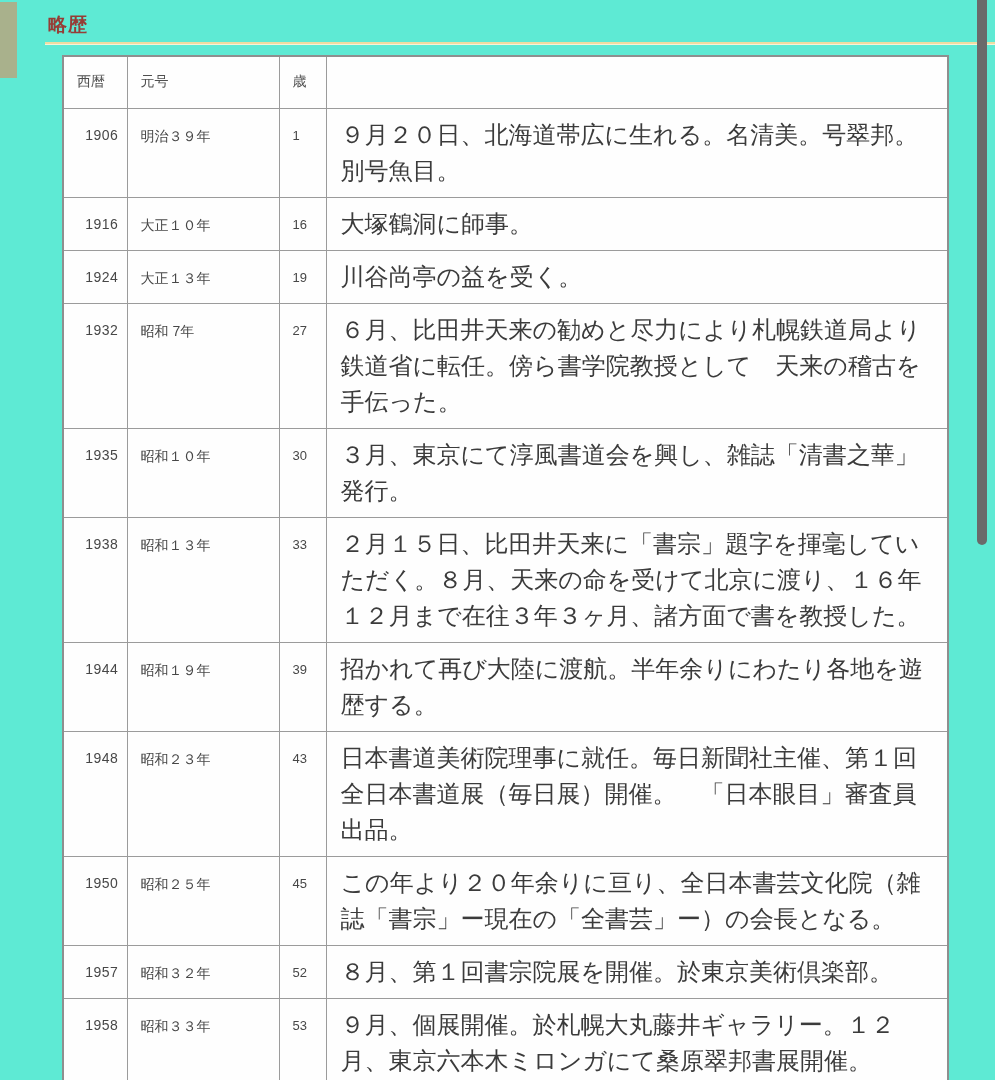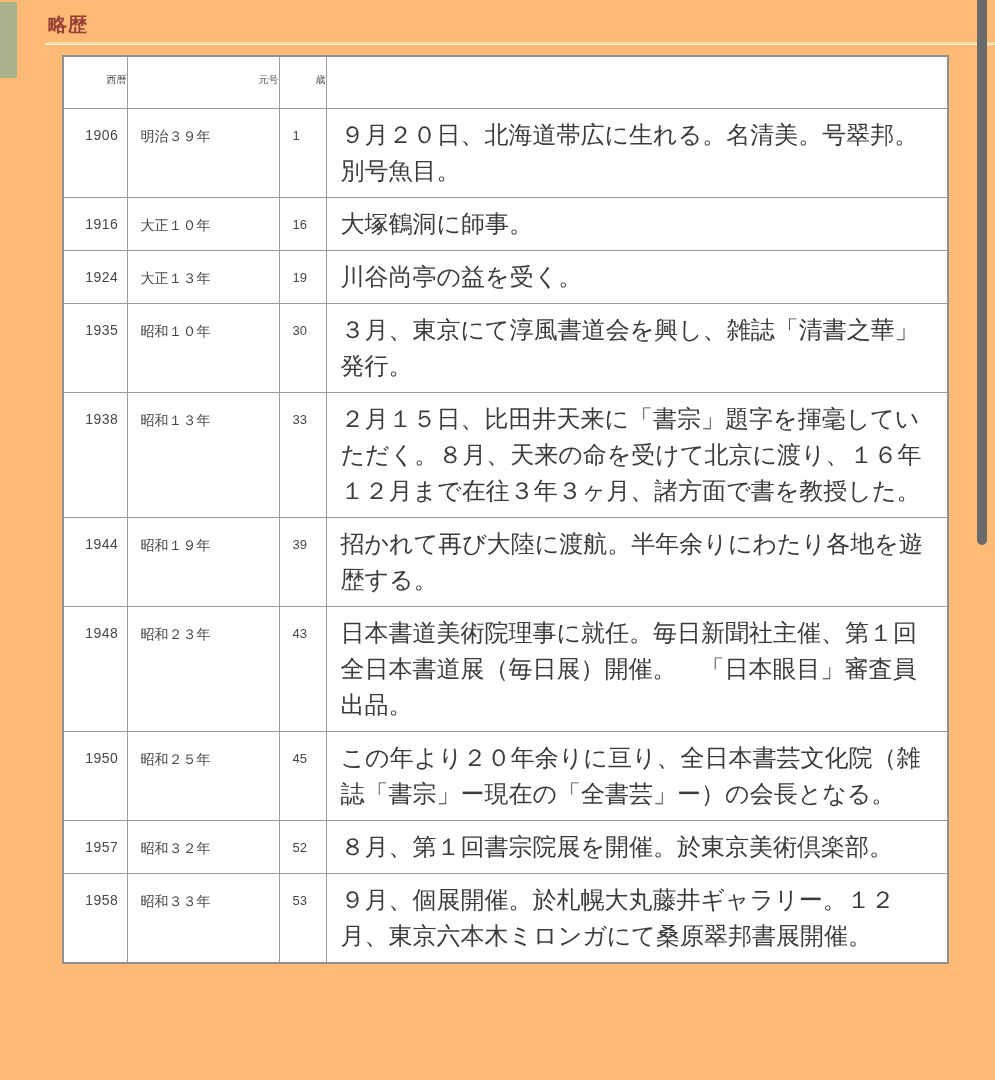--- a/index.html
+++ b/index.html
@@ -6,21 +6,21 @@
     margin: 0;
     padding: 0;
     background: #ffffff;
     font-family: "Liberation Sans", "DejaVu Sans", sans-serif;
   }
   .viewport {
     position: relative;
     width: 995px;
     height: 1080px;
     overflow: hidden;
-    background: #fdba74;
+    background: #5eead4;
   }
   
   .olive-bar {
     position: absolute;
     left: 0; top: 2px;
     width: 17px; height: 76px;
     background: #a9b18c;
   }
   .title {
     position: absolute;
@@ -48,22 +48,22 @@
     border: 2px solid #8f8f8f;
   }
   table.chronology td, table.chronology th {
     border: 1px solid #9b9b9b;
     vertical-align: top;
     overflow: hidden;
   }
   thead th {
     height: 52px;
     font-weight: normal;
-    text-align: right;
-    font-size: 10px;
+    text-align: left;
+    font-size: 14px;
     color: #4f4f4f;
     padding: 16px 0 0 13px;
     box-sizing: border-box;
   }
   td.c-year {
     font-size: 14px;
     color: #474747;
     padding: 18px 0 0 13px;
     letter-spacing: 0.5px;
     text-align: center;
@@ -134,20 +134,26 @@
     <td class="c-desc">大塚鶴洞に師事。</td>
   </tr>
 
   <tr>
     <td class="c-year">1924</td>
     <td class="c-era">大正１３年</td>
     <td class="c-age">19</td>
     <td class="c-desc">川谷尚亭の益を受く。</td>
   </tr>
 
+  <tr>
+    <td class="c-year">1932</td>
+    <td class="c-era">昭和 7年</td>
+    <td class="c-age">27</td>
+    <td class="c-desc">６月、比田井天来の勧めと尽力により札幌鉄道局より鉄道省に転任。傍ら書学院教授として　天来の稽古を手伝った。</td>
+  </tr>
 
   <tr>
     <td class="c-year">1935</td>
     <td class="c-era">昭和１０年</td>
     <td class="c-age">30</td>
     <td class="c-desc">３月、東京にて淳風書道会を興し、雑誌「清書之華」発行。</td>
   </tr>
 
   <tr>
     <td class="c-year">1938</td>

